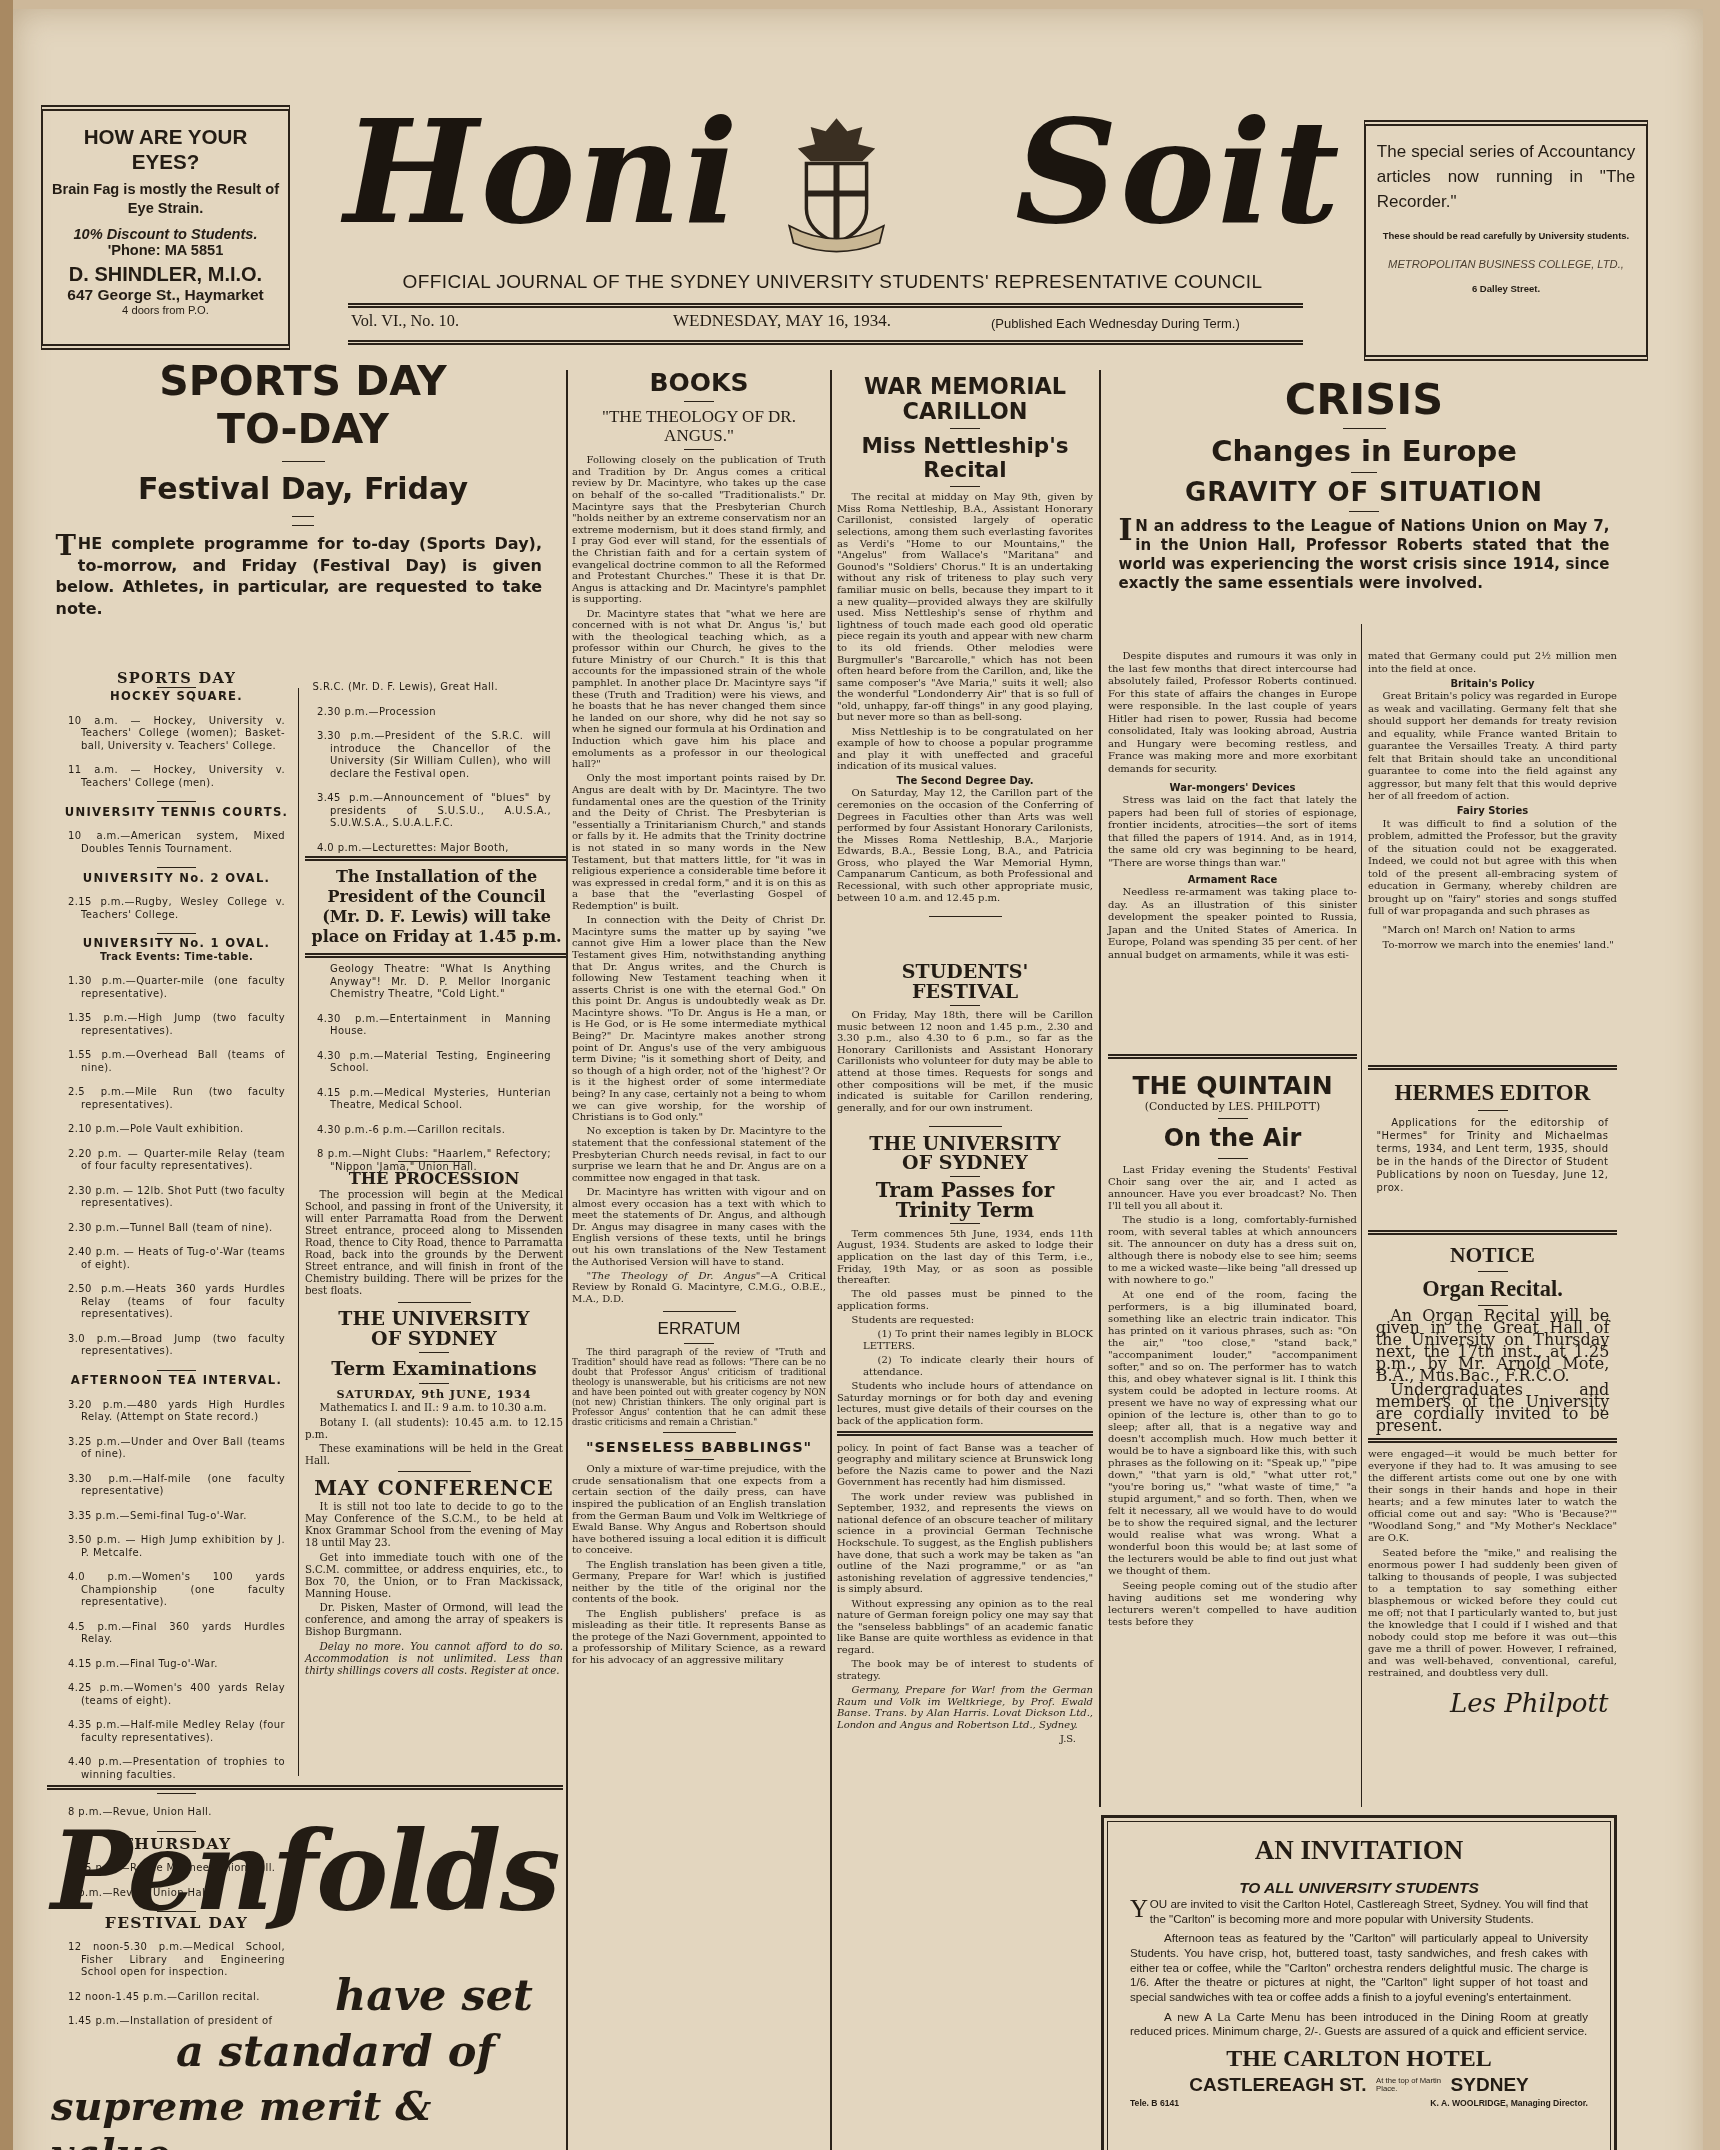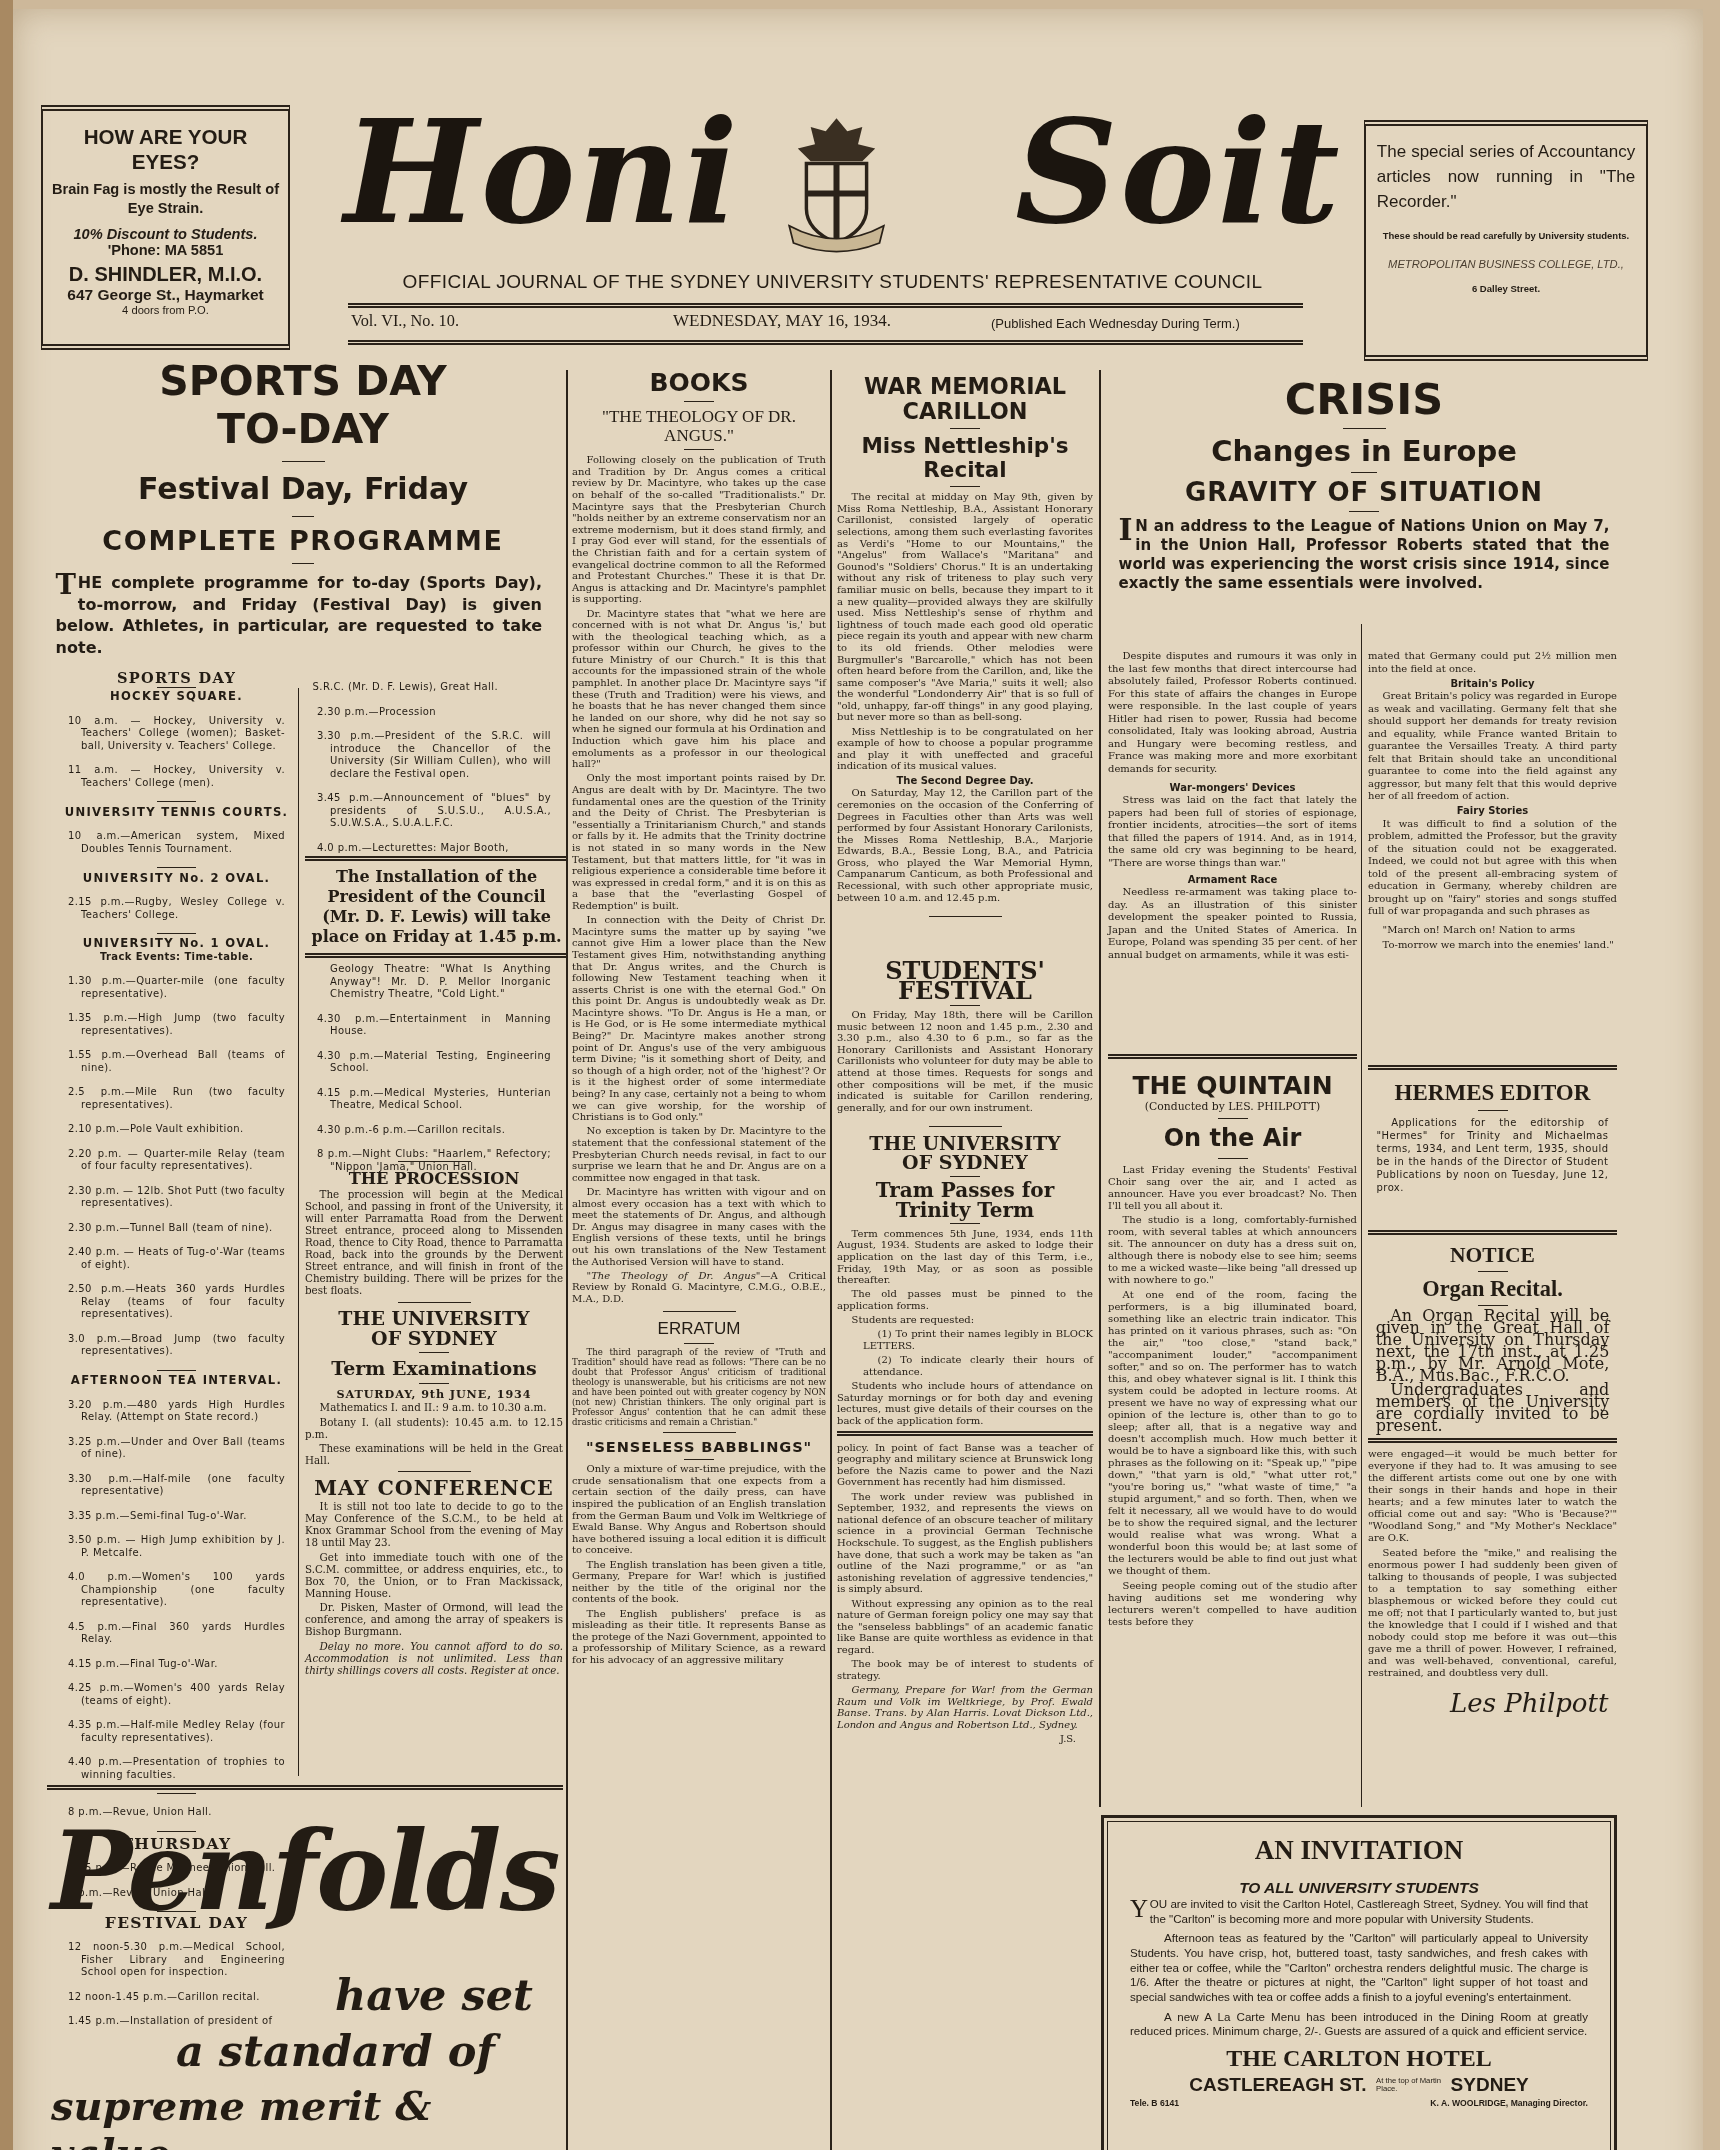--- a/index.html
+++ b/index.html
@@ -87,21 +87,20 @@
 <div class="vline" style="left:1361px;top:624px;height:1183px;width:1.3px;"></div>
 
 <section class="abs" style="left:47px;top:357px;width:512px;">
   <div class="sans center" style="font-weight:bold;font-size:41px;line-height:48px;">
     <div>SPORTS DAY</div>
     <div>TO-DAY</div>
   </div>
   <div class="rule" style="width:43px;"></div>
   <div class="sans center" style="font-weight:bold;font-size:30px;line-height:39px;">Festival Day, Friday</div>
   <div class="rule" style="width:21.5px;"></div>
-  <div class="sans center" style="font-weight:bold;font-size:27px;letter-spacing:1.7px;">COMPLETE PROGRAMME</div>
   <div class="rule" style="width:21.5px;"></div>
   <div class="sans" style="font-weight:bold;font-size:16px;line-height:21.5px;padding:0 17px 0 8.6px;text-align:justify;">
     <span style="font-family:'DejaVu Serif',serif;font-size:27.5px;float:left;line-height:24px;margin-right:1.7px;">T</span><span>HE complete programme for to-day (Sports Day), to-morrow, and Friday (Festival Day) is given below. Athletes, in particular, are requested to take note.</span>
   </div>
 </section>
 
 <section class="abs prog" style="left:56px;top:669px;width:241px;">
   <h4 style="font-family:'DejaVu Serif',serif;font-size:14.6px;">SPORTS DAY</h4>
   <div class="rule" style="width:39px;margin:2.6px auto;"></div>
   <h4>HOCKEY SQUARE.</h4>
@@ -250,21 +249,21 @@
   <div class="rule" style="width:30px;margin:4.3px auto;"></div>
   <div class="body-text" style="font-size:10px;line-height:11.6px;">
     <p>The recital at midday on May 9th, given by Miss Roma Nettleship, B.A., Assistant Honorary Carillonist, consisted largely of operatic selections, among them such everlasting favorites as Verdi's "Home to our Mountains," the "Angelus" from Wallace's "Maritana" and Gounod's "Soldiers' Chorus." It is an undertaking without any risk of triteness to play such very familiar music on bells, because they impart to it a new quality—provided always they are skilfully used. Miss Nettleship's sense of rhythm and lightness of touch made each good old operatic piece regain its youth and appear with new charm to its old friends. Other melodies were Burgmuller's "Barcarolle," which has not been often heard before from the Carillon, and, like the same composer's "Ave Maria," suits it well; also the wonderful "Londonderry Air" that is so full of "old, unhappy, far-off things" in any good playing, but never more so than as bell-song.</p>
     <p>Miss Nettleship is to be congratulated on her example of how to choose a popular programme and play it with uneffected and graceful indication of its musical values.</p>
   </div>
   <div class="center sans" style="font-weight:bold;font-size:10px;margin:1.7px 0;">The Second Degree Day.</div>
   <div class="body-text" style="font-size:10px;line-height:11.6px;">
       <p>On Saturday, May 12, the Carillon part of the ceremonies on the occasion of the Conferring of Degrees in Faculties other than Arts was well performed by four Assistant Honorary Carilonists, the Misses Roma Nettleship, B.A., Marjorie Edwards, B.A., Bessie Long, B.A., and Patricia Gross, who played the War Memorial Hymn, Campanarum Canticum, as both Professional and Recessional, with such other appropriate music, between 10 a.m. and 12.45 p.m.</p>
     </div>
   <div class="rule" style="width:73px;margin:13px auto 8.6px;"></div>
-  <div class="center" style="font-weight:bold;font-size:24px;line-height:20px;padding:0 47px;margin-top:44px;">STUDENTS' FESTIVAL</div>
+  <div class="center" style="font-weight:bold;font-size:19px;line-height:20px;padding:0 47px;margin-top:44px;">STUDENTS' FESTIVAL</div>
   <div class="rule" style="width:30px;margin:3.4px auto;"></div>
   <div class="body-text" style="font-size:10px;line-height:11.6px;">
       <p>On Friday, May 18th, there will be Carillon music between 12 noon and 1.45 p.m., 2.30 and 3.30 p.m., also 4.30 to 6 p.m., so far as the Honorary Carillonists and Assistant Honorary Carillonists who volunteer for duty may be able to attend at those times. Requests for songs and other compositions will be met, if the music indicated is suitable for Carillon rendering, generally, and for our own instrument.</p>
     </div>
   <div class="rule" style="width:73px;margin:13px auto 6.9px;"></div>
   <div class="center" style="font-weight:bold;font-size:19px;line-height:19px;padding:0 17px;">THE UNIVERSITY OF SYDNEY</div>
   <div class="rule" style="width:30px;margin:3.4px auto;"></div>
   <div class="center" style="font-weight:bold;font-size:20px;line-height:20px;padding:0 26px;">Tram Passes for Trinity Term</div>
   <div class="rule" style="width:30px;margin:3.4px auto;"></div>
   <div class="body-text" style="font-size:10px;line-height:11.6px;">

